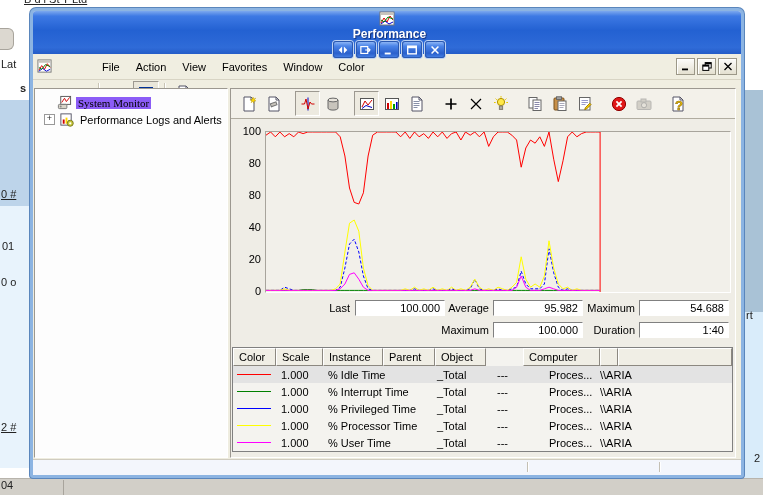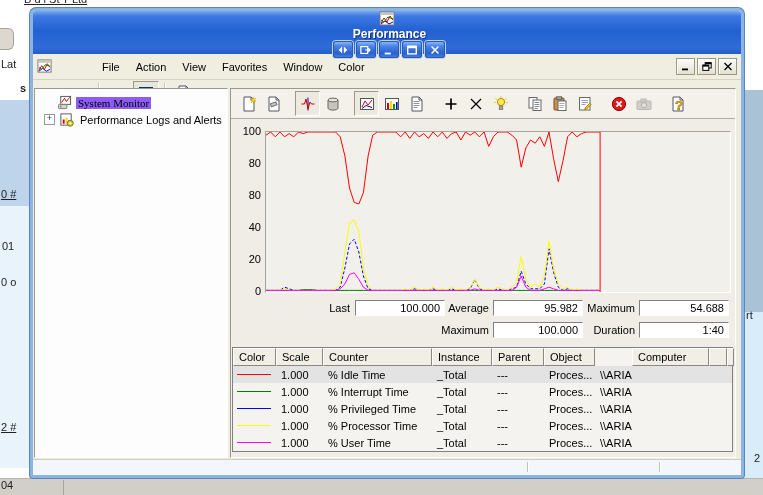--- a/index.html
+++ b/index.html
@@ -438,21 +438,20 @@
       <div class="stat-label" style="left:342px;top:213px;">Maximum</div>
       <div class="val-box" style="left:408px;top:211px;">54.688</div>
       <div class="stat-label" style="left:196px;top:235px;">Maximum</div>
       <div class="val-box" style="left:262px;top:233px;">100.000</div>
       <div class="stat-label" style="left:342px;top:235px;">Duration</div>
       <div class="val-box" style="left:408px;top:233px;">1:40</div>
       <div id="legend">
         <div id="legend-head">
             <div class="lh-cell" style="width: 43px;">Color</div>
             <div class="lh-cell" style="width: 47px;">Scale</div>
-            <div class="lh-cell" style="width: 109px;">Counter</div>
             <div class="lh-cell" style="width: 60px;">Instance</div>
             <div class="lh-cell" style="width: 52px;">Parent</div>
             <div class="lh-cell" style="width: 51px;">Object</div>
             <div class="lh-cell" style="width: 77px; margin-left: 37px;">Computer</div>
             <div class="lh-cell" style="width: 18px;"></div>
             <div class="lh-cell" style="width: 42px; flex: 1 1 0%;"></div>
           </div>
         <div id="legend-rows">
             <div class="legend-row selected">
               <div class="lr-cell" style="width: 43px; padding-left: 0px;">

